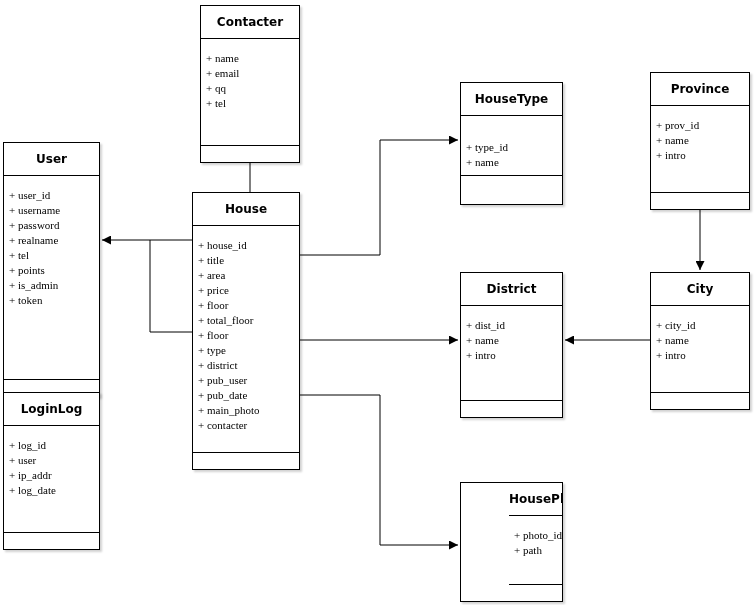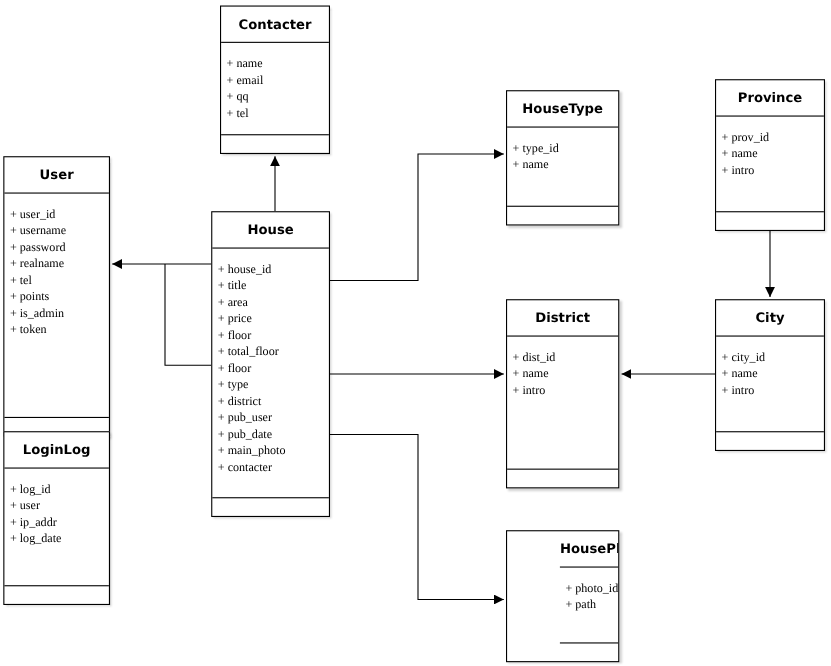--- a/index.html
+++ b/index.html
@@ -104,21 +104,21 @@
 
     <g>
       <polyline points="300,255 380,255 380,140 458,140" marker-end="url(#arrowhead)"></polyline>
     </g>
 
     <g>
       <polyline points="300,395 380,395 380,545 458,545" marker-end="url(#arrowhead)"></polyline>
     </g>
   </svg>
 
-  <div class="uml-class" style="left:200px; top:5px; width:100px; height:135px;">
+  <div class="uml-class" style="left:200px; top:5px; width:100px; height:158px;">
     <div class="uml-title">Contacter</div>
     <div class="uml-attrs">
         <div class="uml-attr">+ name</div>
         <div class="uml-attr">+ email</div>
         <div class="uml-attr">+ qq</div>
         <div class="uml-attr">+ tel</div>
       </div>
     <div class="uml-methods"></div>
   </div>
 
@@ -150,40 +150,40 @@
         <div class="uml-attr">+ type</div>
         <div class="uml-attr">+ district</div>
         <div class="uml-attr">+ pub_user</div>
         <div class="uml-attr">+ pub_date</div>
         <div class="uml-attr">+ main_photo</div>
         <div class="uml-attr">+ contacter</div>
       </div>
     <div class="uml-methods"></div>
   </div>
 
-  <div class="uml-class" style="left:460px; top:82px; width:103px; height:123px;">
+  <div class="uml-class" style="left:460px; top:82px; width:103px; height:123px;gap:12px;">
     <div class="uml-title">HouseType</div>
     <div class="uml-attrs">
         <div class="uml-attr">+ type_id</div>
         <div class="uml-attr">+ name</div>
       </div>
     <div class="uml-methods"></div>
   </div>
 
   <div class="uml-class" style="left:650px; top:72px; width:100px; height:138px;">
     <div class="uml-title">Province</div>
     <div class="uml-attrs">
         <div class="uml-attr">+ prov_id</div>
         <div class="uml-attr">+ name</div>
         <div class="uml-attr">+ intro</div>
       </div>
     <div class="uml-methods"></div>
   </div>
 
-  <div class="uml-class" style="left:460px; top:272px; width:103px; height:172px;">
+  <div class="uml-class" style="left:460px; top:272px; width:103px; height:146px;">
     <div class="uml-title">District</div>
     <div class="uml-attrs">
         <div class="uml-attr">+ dist_id</div>
         <div class="uml-attr">+ name</div>
         <div class="uml-attr">+ intro</div>
       </div>
     <div class="uml-methods"></div>
   </div>
 
   <div class="uml-class" style="left:650px; top:272px; width:100px; height:138px;justify-content:center;">

